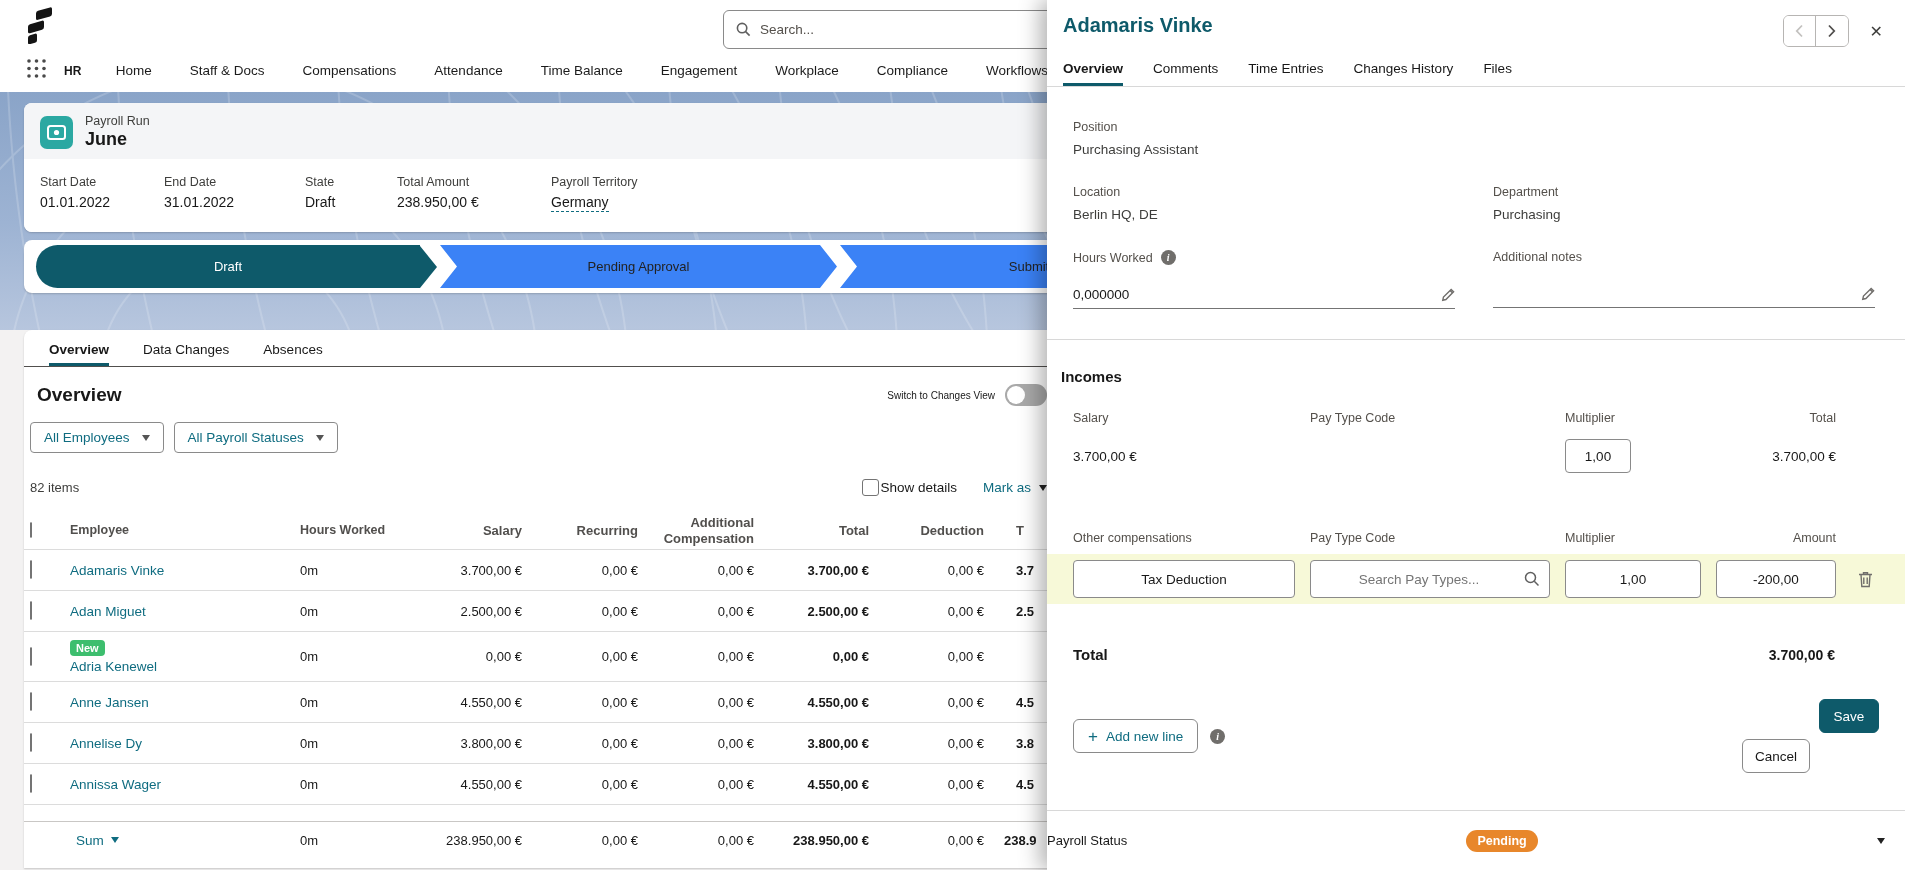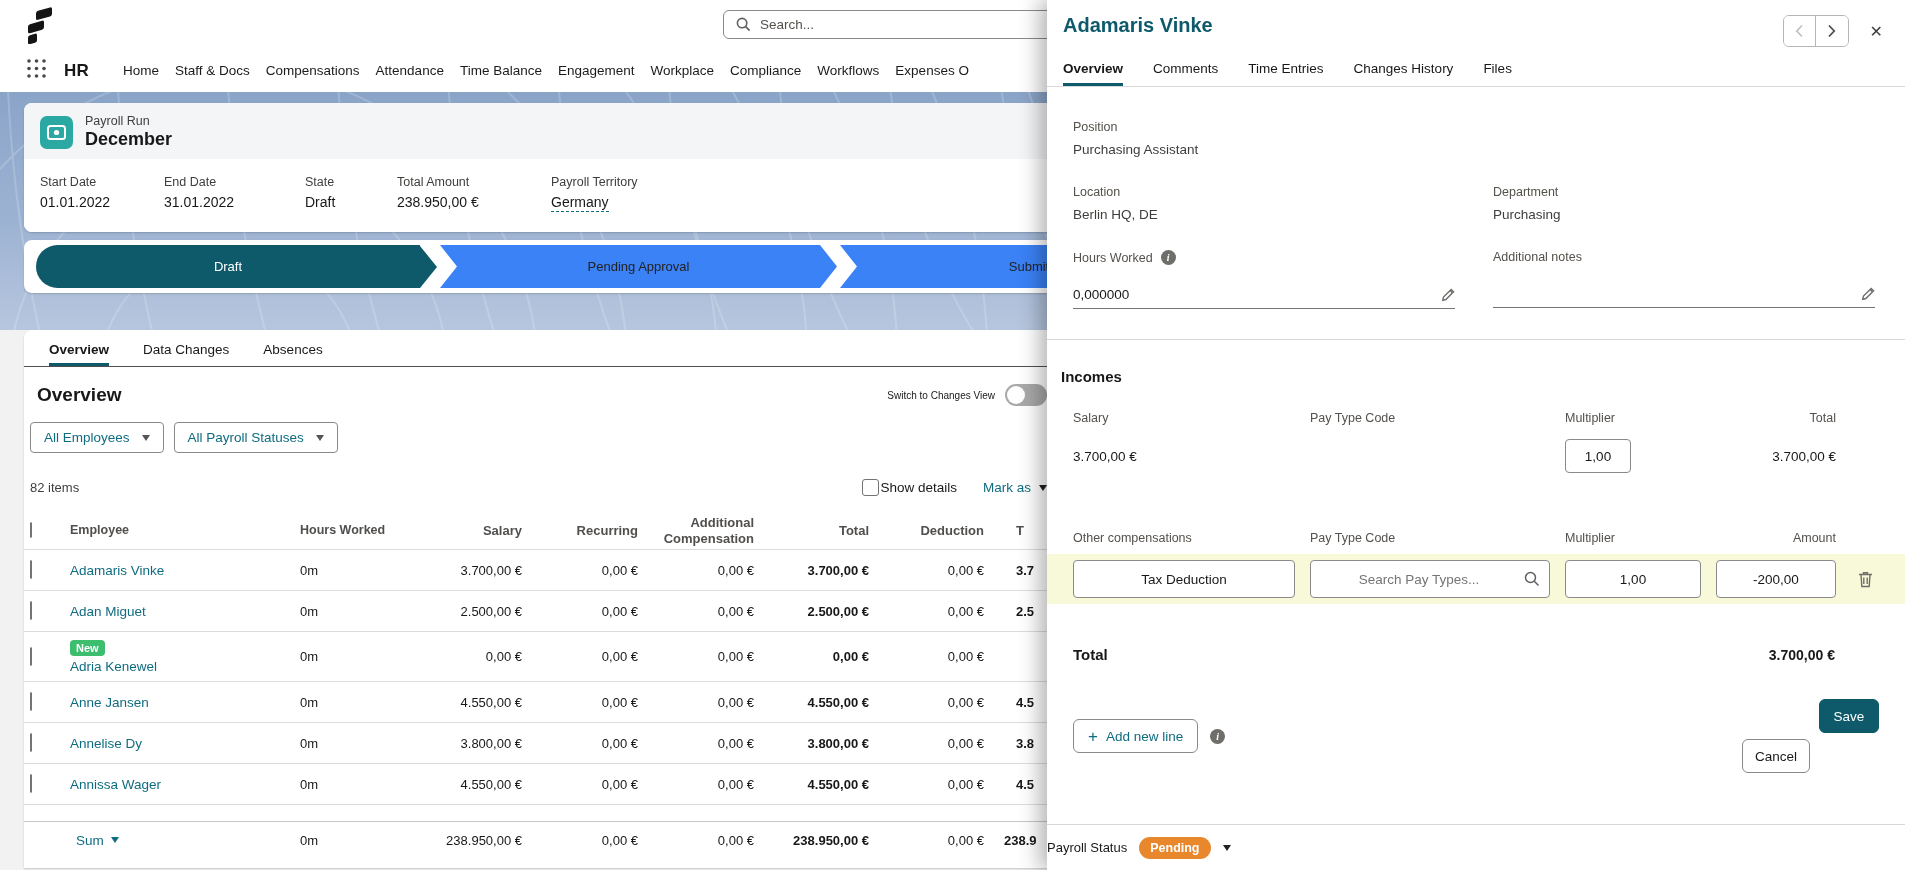--- a/index.html
+++ b/index.html
@@ -2,29 +2,29 @@
 <html><head>
 <meta charset="utf-8">
 <style>
   * { margin:0; padding:0; box-sizing:border-box; }
   html,body { width:1905px; height:870px; overflow:hidden;
     font-family:"Liberation Sans", sans-serif; background:#f3f2f2; color:#181818; }
 
   
   .topbar { position:relative; height:49px; background:#fff; }
   .logo { position:absolute; left:20px; top:6px; cursor:pointer; }
-  .searchbox { position:absolute; left:723px; top:10px; width:340px; height:29px;
+  .searchbox { position:absolute; left:723px; top:10px; width:340px; height:39px;
     border:1px solid #8a8a8a; border-radius:6px; background:#fff;
     display:flex; align-items:center; gap:9px; padding:0 12px; }
   .searchbox .ph { color:#54504b; font-size:13.5px; }
   .navbar { position:relative; height:43px; background:#fff;
     display:flex; align-items:center; }
   .waffle { margin-left:26px; cursor:pointer; }
-  .appname { font-size:17px; font-weight:700; margin-left:17px; letter-spacing:.2px; }
-  .navitems { display:flex; margin-left:34px; gap:16px; }
+  .appname { font-size:12px; font-weight:700; margin-left:17px; letter-spacing:.2px; }
+  .navitems { display:flex; margin-left:34px; gap:38px; }
   .navitem { font-size:13.5px; color:#1b1b1b; cursor:pointer; white-space:nowrap; }
 
   
   .hero { position:relative; height:238px; padding-top:11px;
     background:linear-gradient(180deg,#8aa4c8 0%, #9db3d3 55%, #b7c6de 100%); }
   .hero::before { content:""; position:absolute; inset:0; opacity:.18;
     background:
       repeating-radial-gradient(circle at 12% 120%, transparent 0 38px, #ffffff 39px 40px, transparent 41px 90px),
       repeating-radial-gradient(circle at 78% -30%, transparent 0 48px, #ffffff 49px 50px, transparent 51px 110px); }
   .card { position:relative; margin:0 24px; background:#fff; border-radius:8px;
@@ -152,22 +152,22 @@
   .actionsrow { margin-top:36px; display:flex; align-items:center; justify-content:space-between; }
   .addline { display:flex; align-items:center; gap:12px; }
   .addbtn { height:34px; border:1px solid #8a8a8a; border-radius:6px; background:#fff; cursor:pointer;
     display:flex; align-items:center; gap:8px; padding:0 14px; color:#0F6C80; font-size:13.5px; }
   .plus { font-size:17px; line-height:1; color:#0F6C80; }
   .btns { display:flex; gap:9px; }
   .btn { height:34px; border-radius:6px; font-size:13.5px; cursor:pointer;
     display:flex; align-items:center; justify-content:center; font-family:"Liberation Sans", sans-serif; }
   .btn-cancel { width:68px; background:#fff; border:1px solid #8a8a8a; color:#181818;margin-top:40px; }
   .btn-save { width:60px; background:#0E5A6A; border:1px solid #0E5A6A; color:#fff; font-weight:400; }
-  .panel-footer { border-top:1px solid #d8d8d8; height:46px; display:flex; align-items:center;
-    justify-content:flex-start; gap:12px; padding-right:20px; }
+  .panel-footer { border-top:1px solid #d8d8d8; height:60px; display:flex; align-items:center;
+    justify-content:space-between; gap:12px; padding-right:20px; }
   .statuslbl { font-size:13px; color:#181818; }
   .badge-pending { background:#E8872B; color:#fff; font-size:12.5px; font-weight:700;
     border-radius:11px; padding:4px 11px; cursor:pointer; }
 </style>
 </head>
 <body>
 
 <div class="topbar">
   <div class="logo">
     <svg width="38" height="38" viewBox="0 0 38 38">
@@ -222,21 +222,21 @@
   <div class="card">
     <div class="headcard-top">
       <div class="money-tile">
         <svg width="19" height="15" viewBox="0 0 19 15">
           <rect x="1" y="1" width="17" height="13" rx="2.5" fill="none" stroke="#fff" stroke-width="2"></rect>
           <circle cx="9.5" cy="7.5" r="2.6" fill="#fff"></circle>
         </svg>
       </div>
       <div>
         <div class="headcard-type">Payroll Run</div>
-        <div class="headcard-title">December</div>
+        <div class="headcard-title">June</div>
       </div>
     </div>
     <div class="headcard-fields">
       <div class="hfield hf0">
         <span class="lbl">Start Date</span>
         <span class="val">01.01.2022</span>
       </div>
       <div class="hfield hf1">
         <span class="lbl">End Date</span>
         <span class="val">31.01.2022</span>

